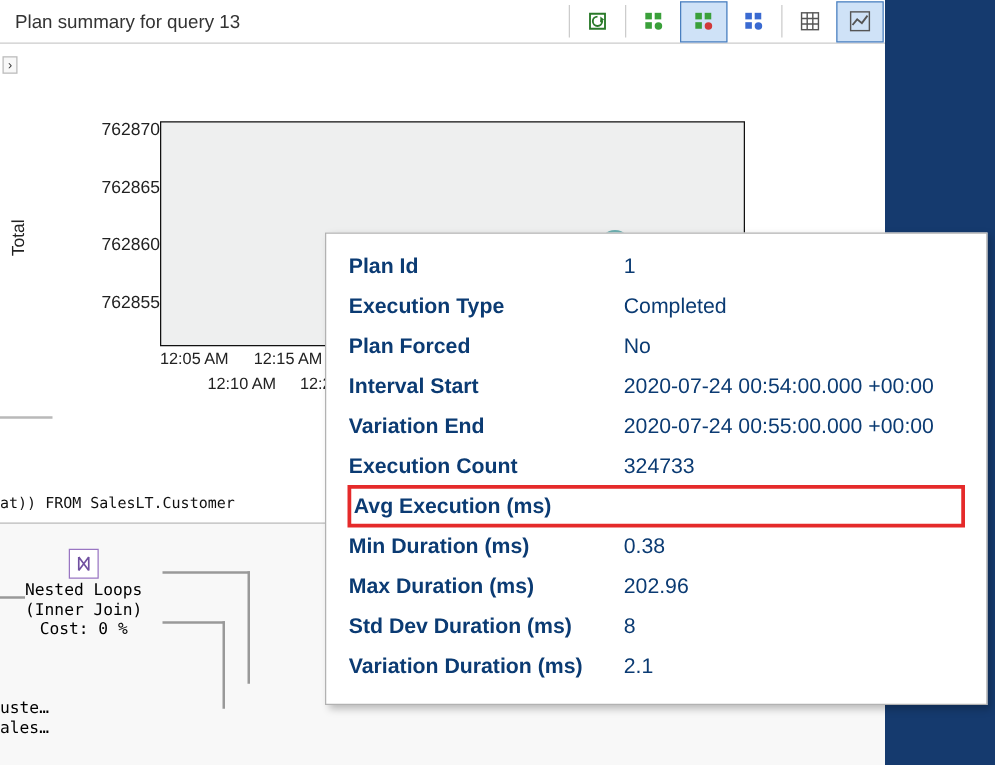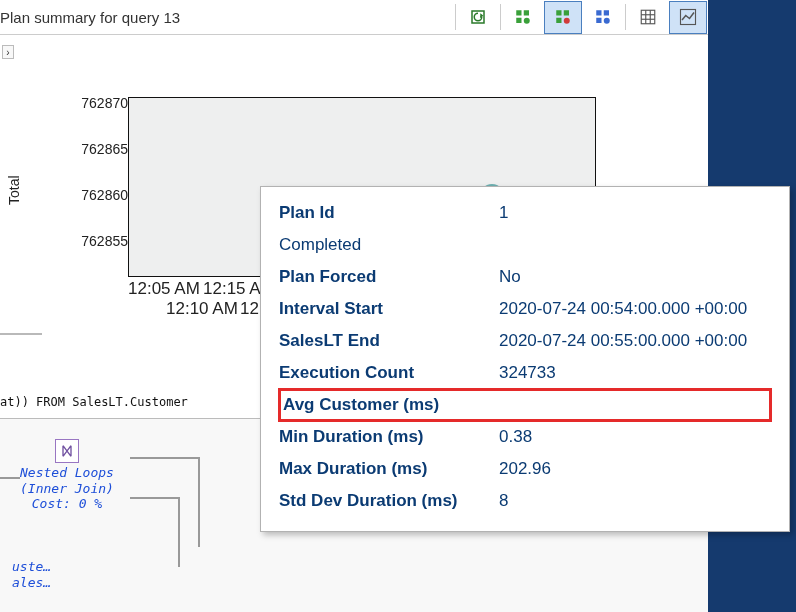--- a/index.html
+++ b/index.html
@@ -19,20 +19,21 @@
     height: 612px;
     background: #fff;
   }
   
   .header {
     height: 35px;
     border-bottom: 1px solid #ccc;
     display: flex;
     align-items: center;
     justify-content: space-between;
+    padding-left: 12px;
     background: #fff;
   }
   .header-title {
     font-size: 15px;
     color: #333;
   }
   .toolbar {
     display: flex;
     height: 100%;
     align-items: center;
@@ -108,21 +109,21 @@
     right: 0;
     font-size: 14px;
     color: #222;
     text-align: right;
   }
   .x-ticks {
     position:absolute;
     left: 86px; top: 206px;
     width: 468px;
   }
-  .x-tick { position:absolute; font-size:17px; color:#222; white-space:nowrap; }
+  .x-tick { position:absolute; font-size:13px; color:#222; white-space:nowrap; }
   .circle-point {
     position: absolute;
     width: 26px; height: 26px;
     border-radius: 50%;
     background: #a9d7d8;
     border: 2px solid #6eb0b1;
   }
   .legend-box {
     position:absolute;
     left: 562px; top: 120px;
@@ -146,23 +147,22 @@
     left: 0; top: 418px;
     width: 708px; height: 194px;
     background:#f8f8f8;
     border-top:1px solid #bbb;
   }
   .plan-node {
     position:absolute;
     text-align:center;
     font-family:Consolas,monospace;
     font-size:13px;
-    color:#1d4ed8;
+    color:#000000;
     line-height:1.2;
-    font-style:italic;
   }
   .plan-icon {
     width:24px;height:24px;
     margin:0 auto 2px auto;
     border:1px solid #9976c2;
     background:#fff;
     display:flex;align-items:center;justify-content:center;
     font-size:12px;
     color:#7050a0;
   }
@@ -299,60 +299,65 @@
           </svg>
       </div>
       <div>Nested Loops</div>
       <div>(Inner Join)</div>
       <div>Cost: 0 %</div>
     </div>
     <div class="plan-line" style="left:130px;top:38px;width:70px;height:2px"></div>
     <div class="plan-line" style="left:198px;top:38px;width:2px;height:90px"></div>
     <div class="plan-line" style="left:130px;top:78px;width:50px;height:2px"></div>
     <div class="plan-line" style="left:178px;top:78px;width:2px;height:70px"></div>
-    <div class="plan-node" style="left:12px; top:140px; text-align:center">
+    <div class="plan-node" style="left:0px; top:140px; text-align:center">
       <div>uste…</div>
       <div>ales…</div>
     </div>
   </div>
 
 </div>
 
 <div class="tooltip">
   <div class="tooltip-row">
     <div class="tooltip-key">Plan Id</div>
     <div class="tooltip-val">1</div>
   </div>
   <div class="tooltip-row">
+    <div class="tooltip-key">Execution Type</div>
     <div class="tooltip-val">Completed</div>
   </div>
   <div class="tooltip-row">
     <div class="tooltip-key">Plan Forced</div>
     <div class="tooltip-val">No</div>
   </div>
   <div class="tooltip-row">
     <div class="tooltip-key">Interval Start</div>
     <div class="tooltip-val">2020-07-24 00:54:00.000 +00:00</div>
   </div>
   <div class="tooltip-row">
-    <div class="tooltip-key">SalesLT End</div>
+    <div class="tooltip-key">Variation End</div>
     <div class="tooltip-val">2020-07-24 00:55:00.000 +00:00</div>
   </div>
   <div class="tooltip-row">
     <div class="tooltip-key">Execution Count</div>
     <div class="tooltip-val">324733</div>
   </div>
   <div class="tooltip-row highlight">
-    <div class="tooltip-key">Avg Customer (ms)</div>
+    <div class="tooltip-key">Avg Execution (ms)</div>
   </div>
   <div class="tooltip-row">
     <div class="tooltip-key">Min Duration (ms)</div>
     <div class="tooltip-val">0.38</div>
   </div>
   <div class="tooltip-row">
     <div class="tooltip-key">Max Duration (ms)</div>
     <div class="tooltip-val">202.96</div>
   </div>
   <div class="tooltip-row">
     <div class="tooltip-key">Std Dev Duration (ms)</div>
     <div class="tooltip-val">8</div>
   </div>
+  <div class="tooltip-row">
+    <div class="tooltip-key">Variation Duration (ms)</div>
+    <div class="tooltip-val">2.1</div>
+  </div>
 </div>
 
 </body></html>

